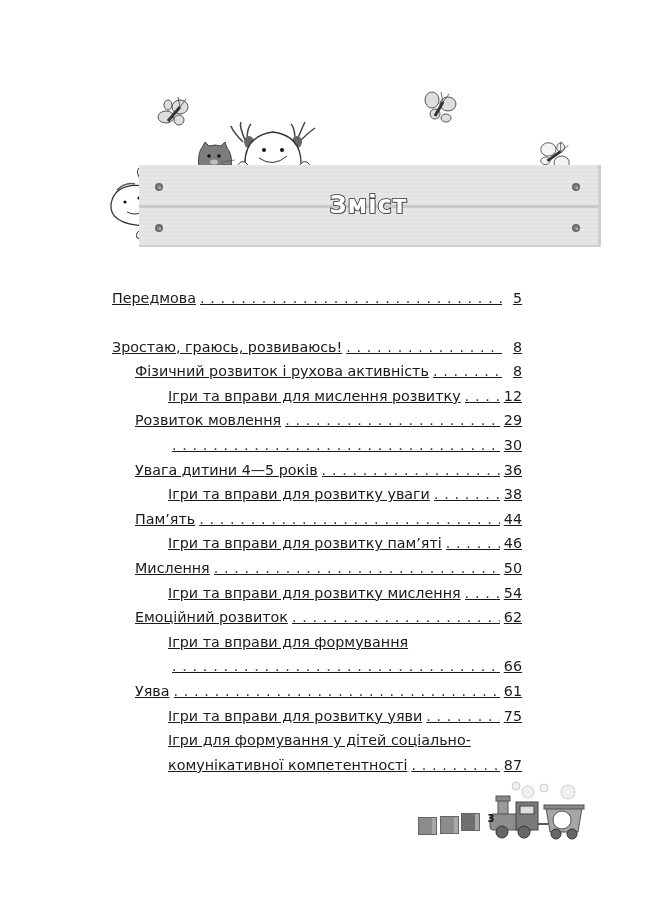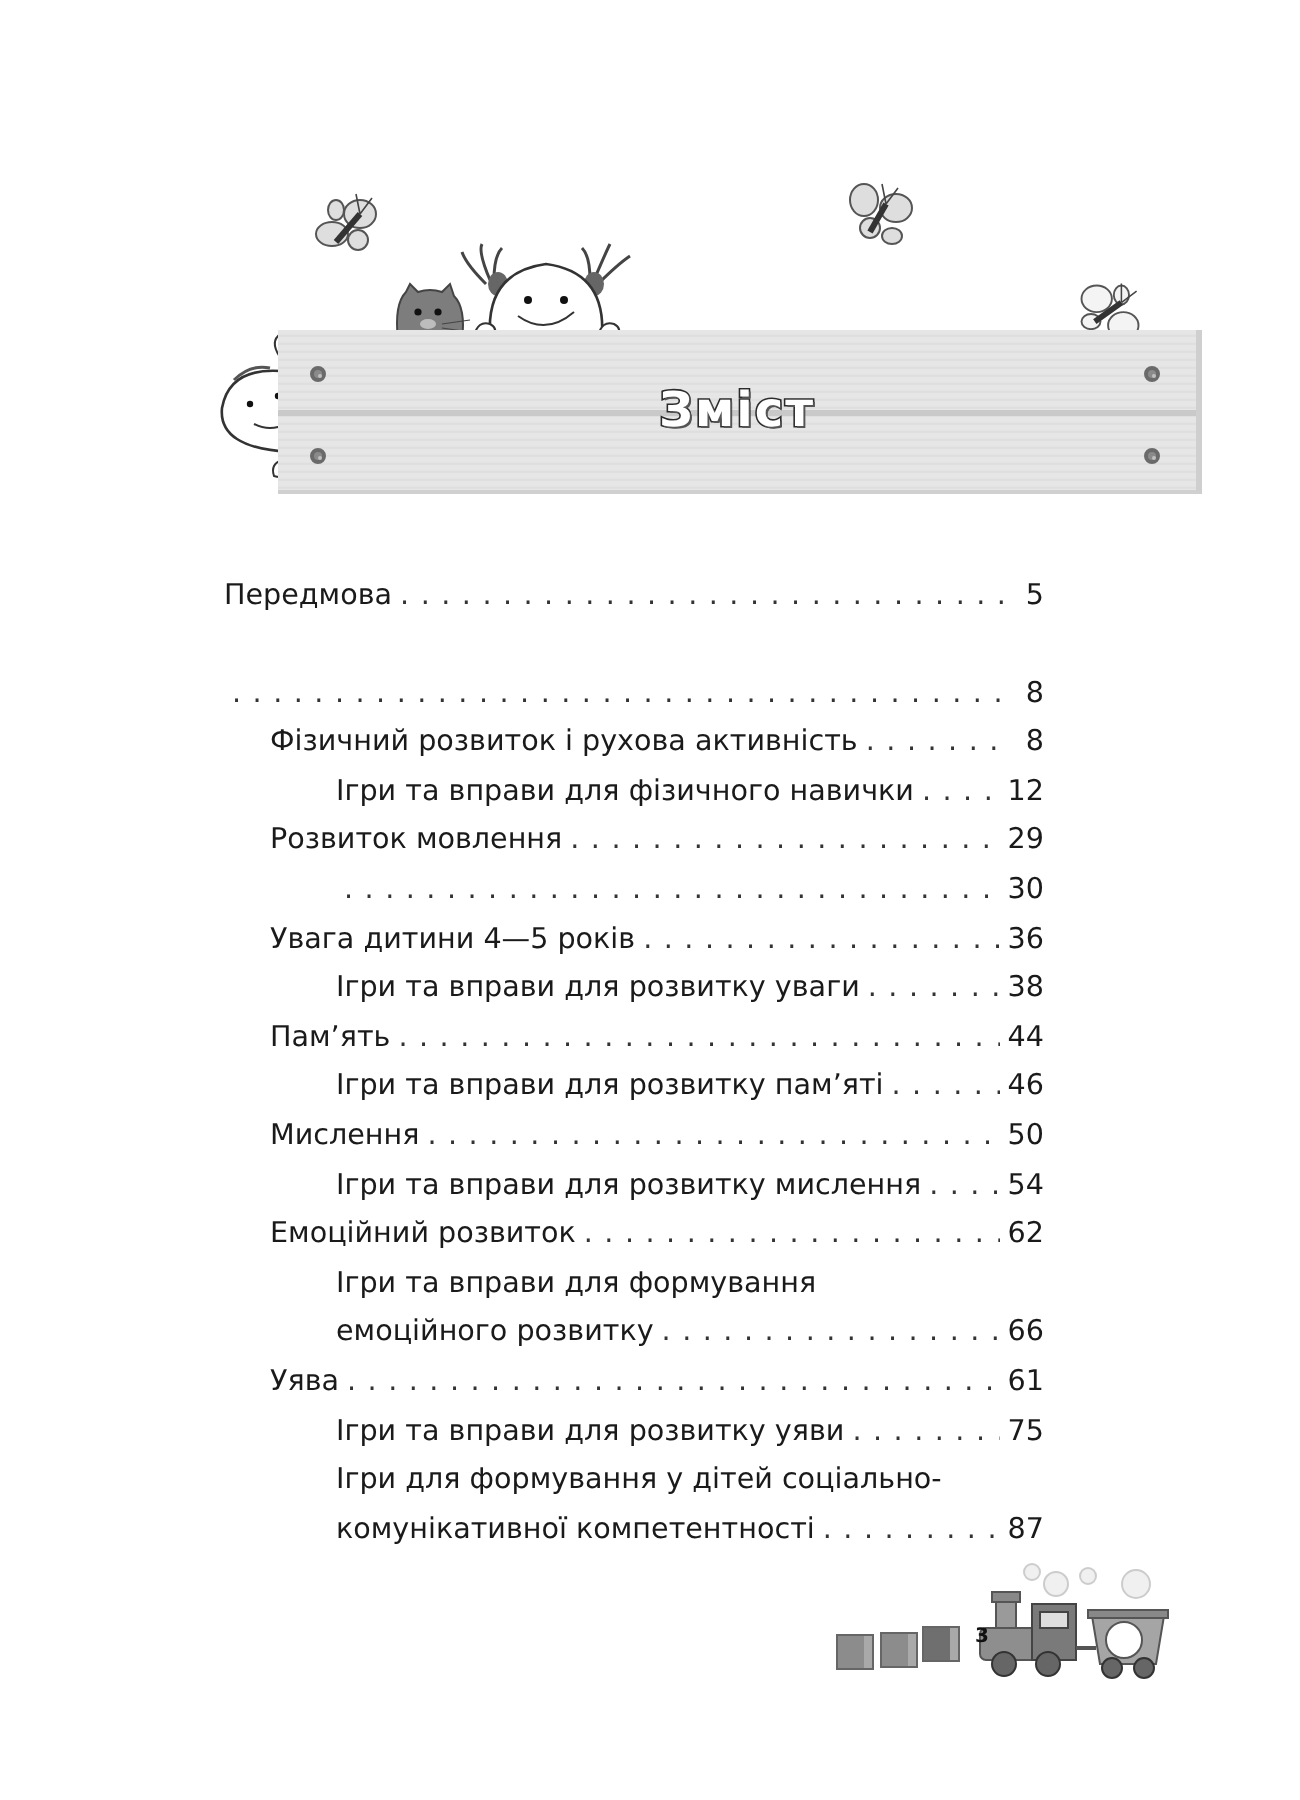--- a/index.html
+++ b/index.html
@@ -14,21 +14,21 @@
           background: #8a8a8a; border: 2px solid #6a6a6a; box-sizing: border-box; }
   .nail::after { content: ""; position: absolute; left: 2px; top: 2px; width: 2px; height: 2px;
                  background: #c0c0c0; border-radius: 50%; }
   .board-title { position: absolute; left: 0; right: 0; top: 26px; text-align: center;
                  font-family: "DejaVu Sans", sans-serif; font-weight: bold; font-size: 24px;
                  color: #ffffff; letter-spacing: 1px;
                  -webkit-text-stroke: 1.6px #2b2b2b; paint-order: stroke fill;
                  text-shadow: 1px 1px 0 #555; }
   svg.art { position: absolute; overflow: visible; }
 
-  .toc { position: absolute; left: 112px; top: 286px; width: 410px; }
+  .toc { position: absolute; left: 112px; top: 286px; width: 410px; text-decoration: underline; }
   .toc-row { display: flex; align-items: baseline; font-size: 14.3px; line-height: 24.6px;
              white-space: nowrap; }
   .toc-row.l1 { padding-left: 23px; justify-content: center; }
   .toc-row.l2 { padding-left: 56px; }
   .toc-row .title { flex: 0 0 auto; }
   .toc-row .leader { flex: 1 1 auto; overflow: hidden; margin: 0 4px; color: #333;
                      letter-spacing: 4.2px; }
   .toc-row .leader::before { content: ". . . . . . . . . . . . . . . . . . . . . . . . . . . . . . . . . . . . . . . . . . . . . . . . . . . . . ."; letter-spacing: 0; word-spacing: 1.2px; }
   .toc-row .page { flex: 0 0 auto; text-align: right; min-width: 16px; }
   .spacer { height: 24px; }
@@ -117,30 +117,31 @@
 </div>
 
 <div class="toc" id="toc">
     <div class="toc-row l0">
       <span class="title">Передмова</span>
       <span class="leader"></span>
       <span class="page">5</span>
     </div>
     <div class="spacer"></div>
     <div class="toc-row l0">
+      <span class="title">Зростаю, граюсь, розвиваюсь!</span>
       <span class="leader"></span>
       <span class="page">8</span>
     </div>
     <div class="toc-row l1">
       <span class="title">Фізичний розвиток і рухова активність</span>
       <span class="leader"></span>
       <span class="page">8</span>
     </div>
     <div class="toc-row l2">
-      <span class="title">Ігри та вправи для фізичного навички</span>
+      <span class="title">Ігри та вправи для мислення розвитку</span>
       <span class="leader"></span>
       <span class="page">12</span>
     </div>
     <div class="toc-row l1">
       <span class="title">Розвиток мовлення</span>
       <span class="leader"></span>
       <span class="page">29</span>
     </div>
     <div class="toc-row l2">
       <span class="leader"></span>
@@ -178,21 +179,20 @@
     </div>
     <div class="toc-row l1">
       <span class="title">Емоційний розвиток</span>
       <span class="leader"></span>
       <span class="page">62</span>
     </div>
     <div class="toc-row l2 continuation">
       <span class="title">Ігри та вправи для формування</span>
     </div>
     <div class="toc-row l2">
-      <span class="title">емоційного розвитку</span>
       <span class="leader"></span>
       <span class="page">66</span>
     </div>
     <div class="toc-row l1">
       <span class="title">Уява</span>
       <span class="leader"></span>
       <span class="page">61</span>
     </div>
     <div class="toc-row l2">
       <span class="title">Ігри та вправи для розвитку уяви</span>

